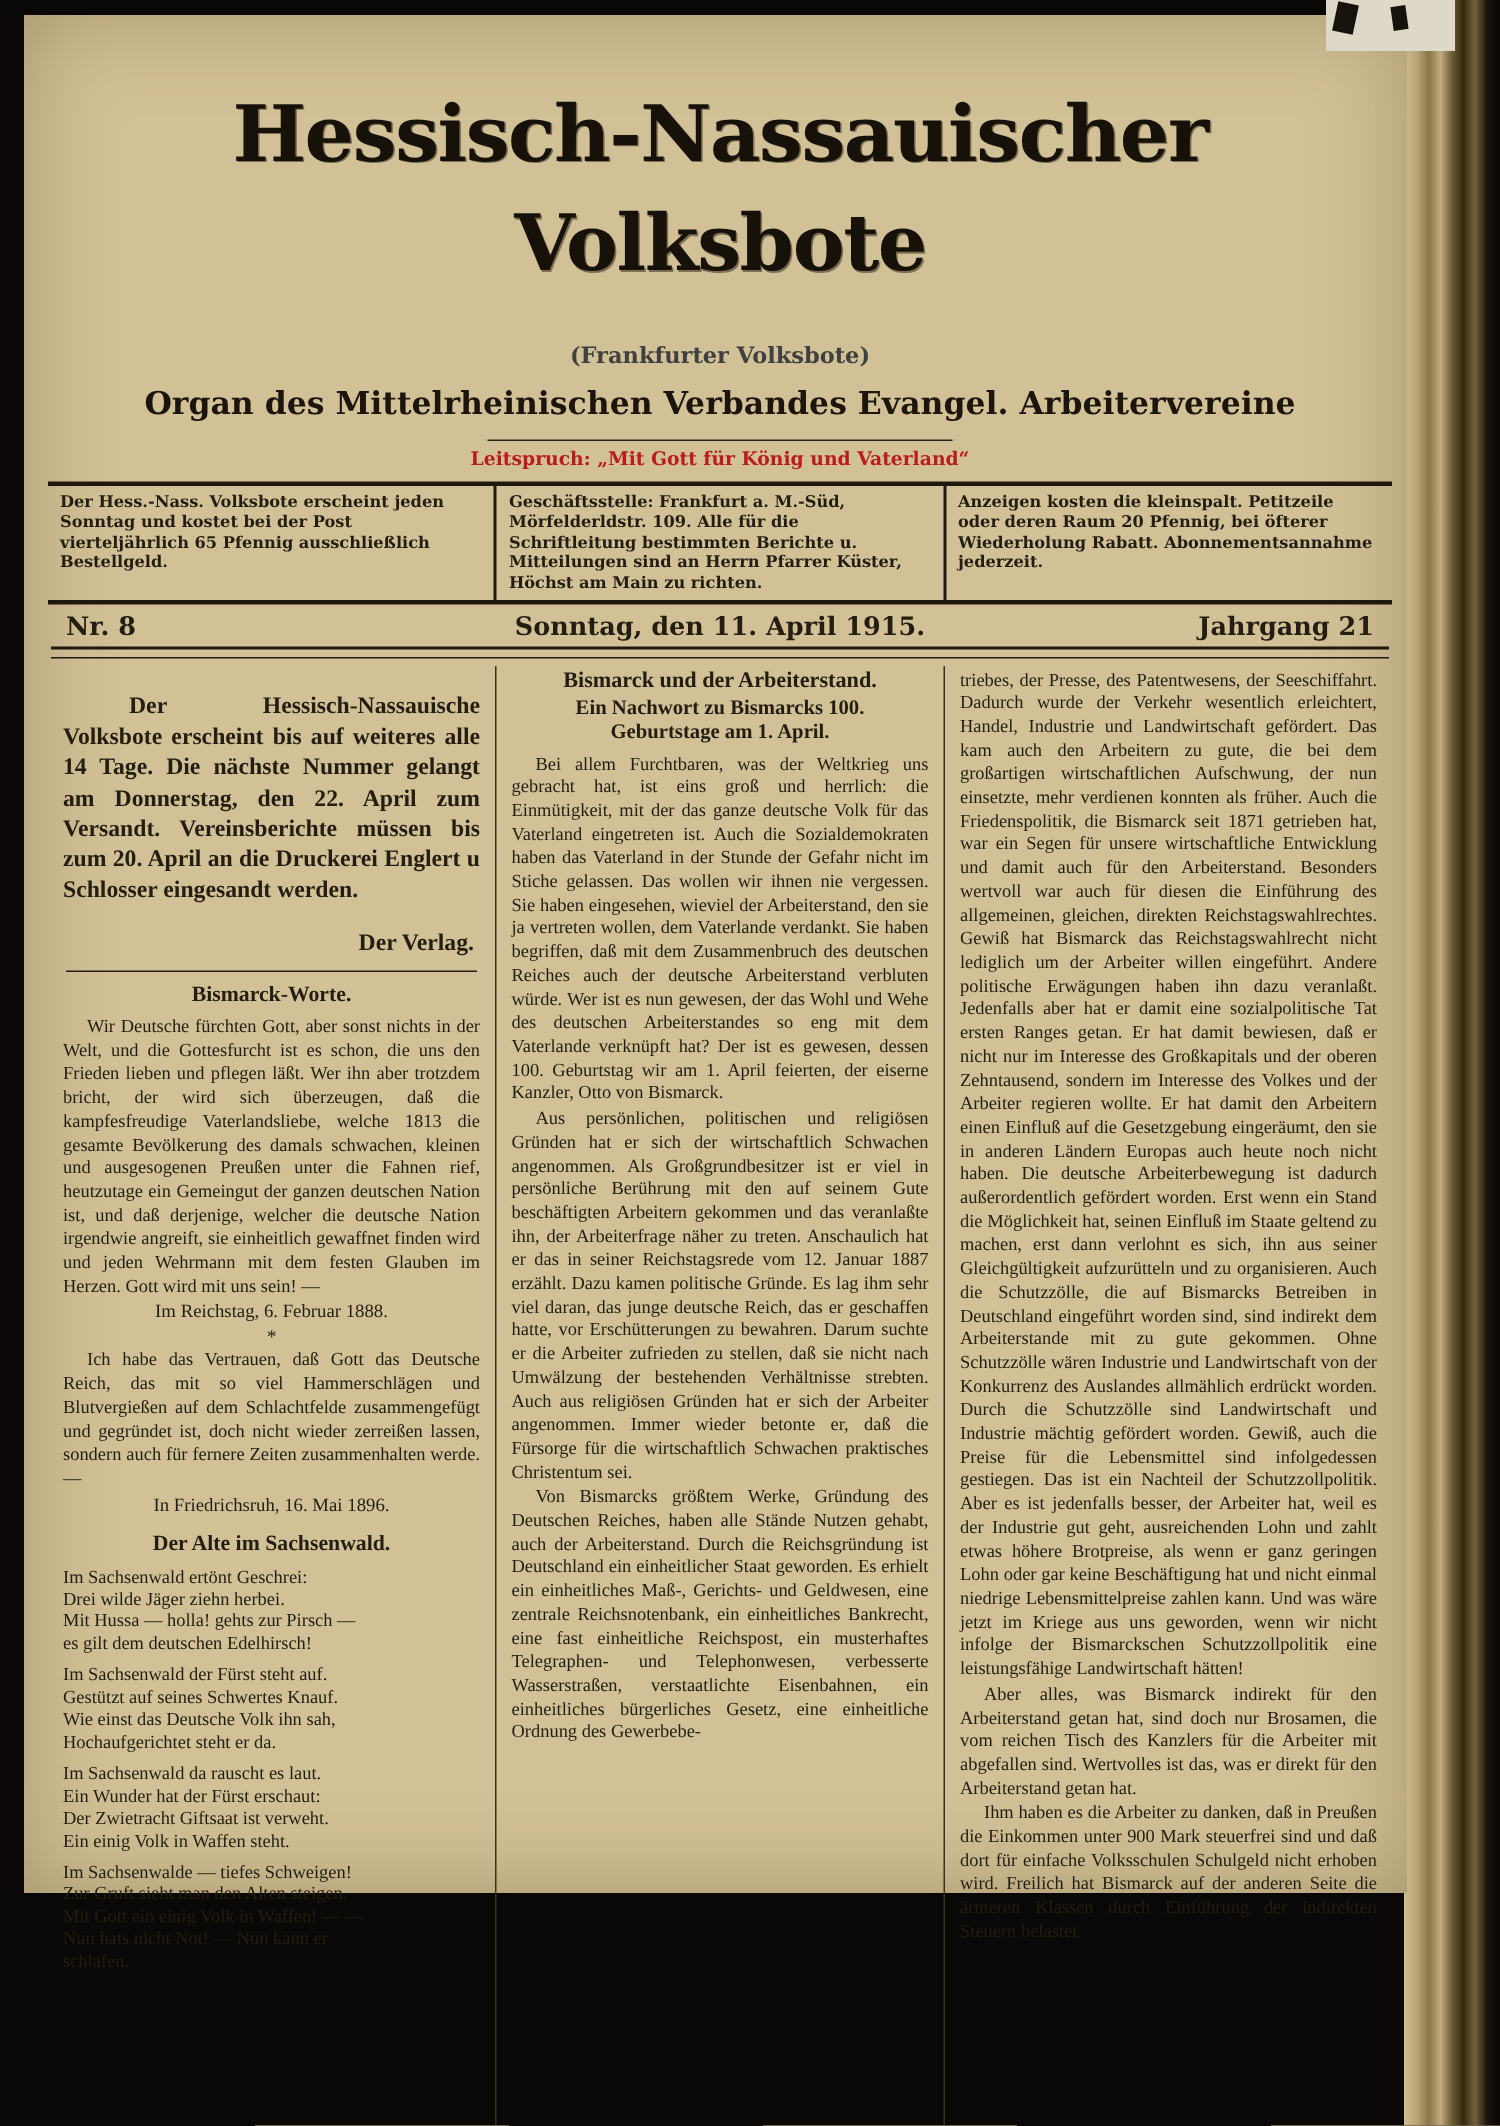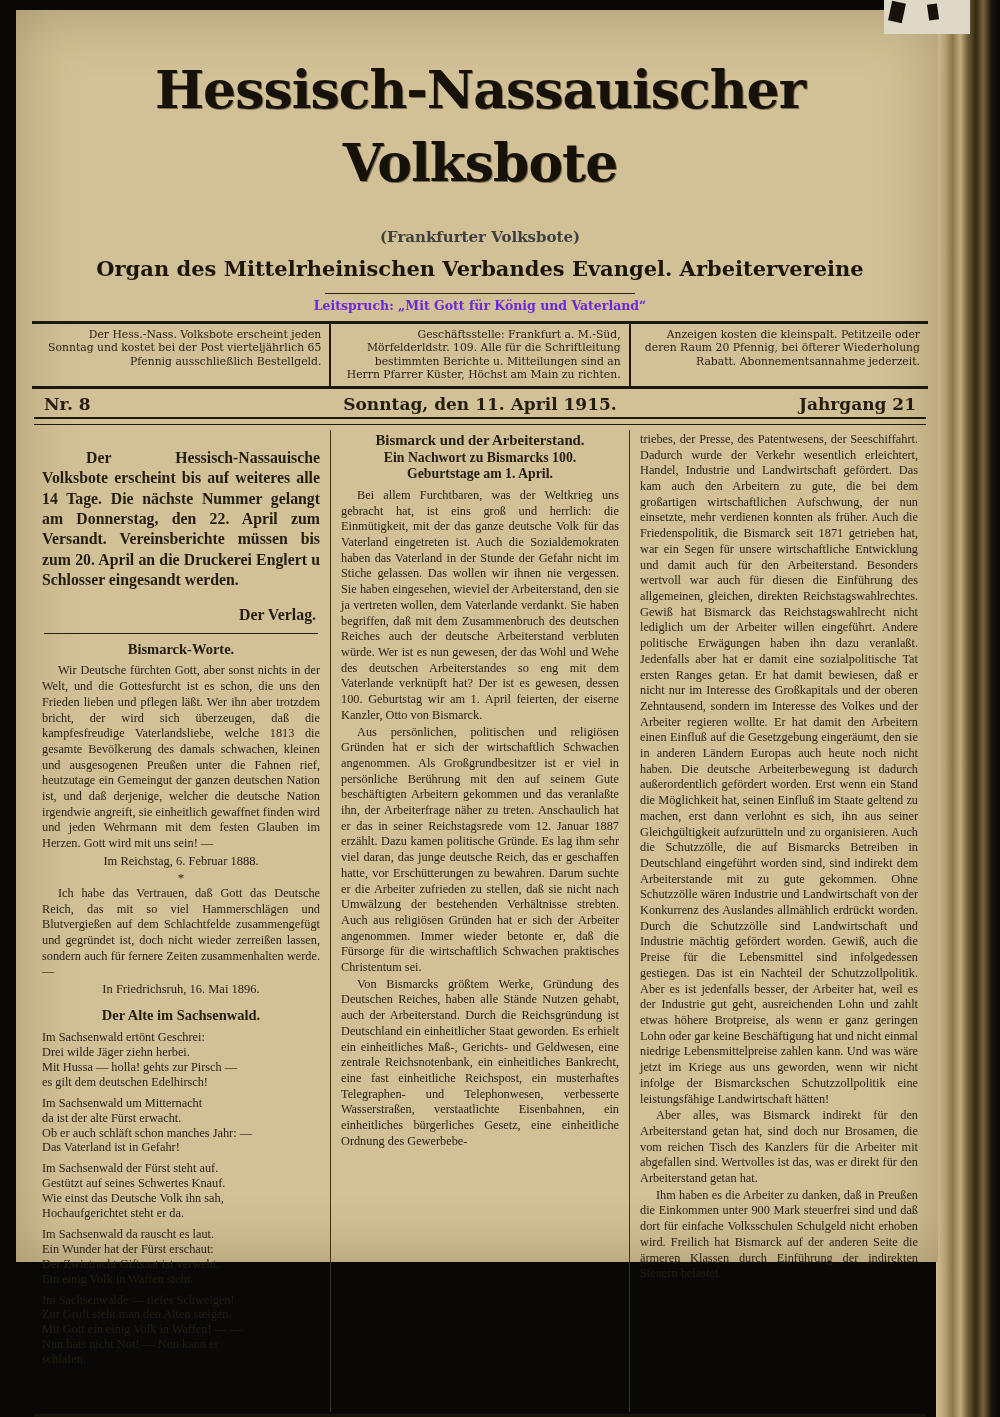--- a/index.html
+++ b/index.html
@@ -32,29 +32,29 @@
   
   .masthead{text-align:center;padding-top:44px;}
   .np-title{
     font-size:52px;font-weight:bold;color:#161109;letter-spacing:-1px;
     text-shadow:1px 1px 0 rgba(20,14,5,.45);
     line-height:1.4;
   }
   .np-sub{font-size:15px;font-weight:bold;margin-top:28px;color:#404040;}
   .organ{font-size:21px;font-weight:bold;margin-top:10px;color:#1c150b;}
   .motto-rule{width:310px;margin:12px auto 0;border-top:1.5px solid #2b2318;}
-  .motto{font-size:12.5px;font-weight:bold;margin-top:4px;color:#6d28d9;}
+  .motto{font-size:12.5px;font-weight:bold;margin-top:4px;color:#b91c1c;}
   
   .info-bar{
     display:flex;margin-top:8px;
     border-top:3px solid #1e180e;border-bottom:3px solid #1e180e;
   }
   .info-cell{
     flex:1;padding:4px 8px;font-size:10.8px;line-height:13.6px;
-    font-weight:normal;text-align:right;color:#241d12;
+    font-weight:bold;text-align:left;color:#241d12;
   }
   .info-cell + .info-cell{border-left:2px solid #1e180e;}
   
   .dateline{display:flex;align-items:baseline;padding:5px 12px 3px;}
   .dl-issue{font-size:17px;font-weight:bold;width:160px;}
   .dl-date{font-size:17px;font-weight:bold;flex:1;text-align:center;}
   .dl-vol{font-size:17px;font-weight:bold;width:160px;text-align:right;}
   .double-rule{height:5px;border-top:2px solid #1e180e;border-bottom:1px solid #1e180e;margin:0 2px;}
   
   .cols{display:flex;height:982px;overflow:hidden;margin-top:5px;}
@@ -129,24 +129,20 @@
           <p class="para">Ich habe das Vertrauen, daß Gott das Deutsche Reich, das mit so viel Hammerschlägen und Blutvergießen auf dem Schlachtfelde zusammengefügt und gegründet ist, doch nicht wieder zerreißen lassen, sondern auch für fernere Zeiten zusammenhalten werde. —</p>
         </div>
         <div class="q-source">In Friedrichsruh, 16. Mai 1896.</div>
 
         <div class="sec-head" style="margin-top:10px;">Der Alte im Sachsenwald.</div>
         <div class="poem">
           <div class="stanza">Im Sachsenwald ertönt Geschrei:
 Drei wilde Jäger ziehn herbei.
 Mit Hussa — holla! gehts zur Pirsch —
 es gilt dem deutschen Edelhirsch!</div>
-          <div class="stanza">Im Sachsenwald um Mitternacht
-da ist der alte Fürst erwacht.
-Ob er auch schläft schon manches Jahr: —
-Das Vaterland ist in Gefahr!</div>
           <div class="stanza">Im Sachsenwald der Fürst steht auf.
 Gestützt auf seines Schwertes Knauf.
 Wie einst das Deutsche Volk ihn sah,
 Hochaufgerichtet steht er da.</div>
           <div class="stanza">Im Sachsenwald da rauscht es laut.
 Ein Wunder hat der Fürst erschaut:
 Der Zwietracht Giftsaat ist verweht.
 Ein einig Volk in Waffen steht.</div>
           <div class="stanza">Im Sachsenwalde — tiefes Schweigen!
 Zur Gruft sieht man den Alten steigen.

